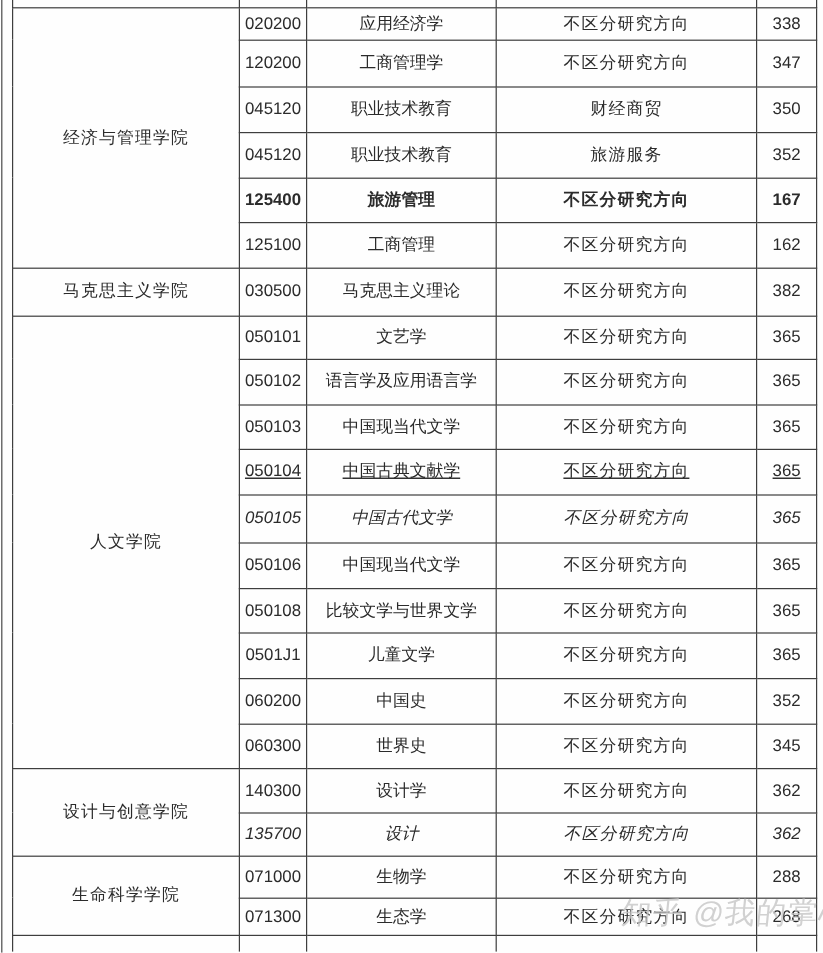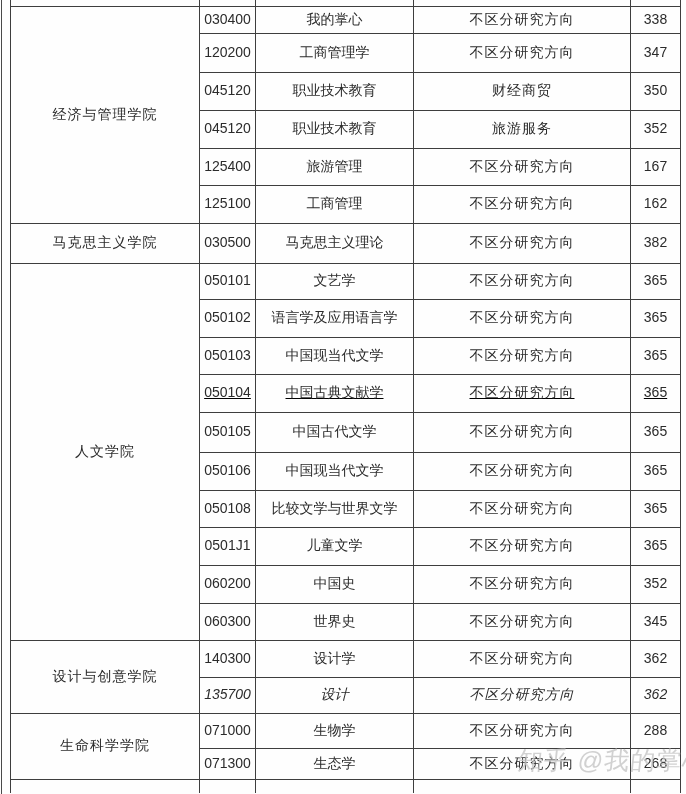--- a/index.html
+++ b/index.html
@@ -55,22 +55,22 @@
     <tbody>
         <tr class="sliver-top" style="height: 6px;">
           <td></td>
           <td></td>
           <td></td>
           <td></td>
           <td></td>
         </tr>
         <tr style="height: 27px;">
           <td rowspan="6" class="college-cell">经济与管理学院</td>
-          <td class="code-cell">030400</td>
-          <td class="major-cell">我的掌心</td>
+          <td class="code-cell">020200</td>
+          <td class="major-cell">应用经济学</td>
           <td class="direction-cell">不区分研究方向</td>
           <td class="score-cell">338</td>
         </tr>
         <tr style="height: 39px;">
           <td class="code-cell">120200</td>
           <td class="major-cell">工商管理学</td>
           <td class="direction-cell">不区分研究方向</td>
           <td class="score-cell">347</td>
         </tr>
         <tr style="height: 38px;">
@@ -78,21 +78,21 @@
           <td class="major-cell">职业技术教育</td>
           <td class="direction-cell">财经商贸</td>
           <td class="score-cell">350</td>
         </tr>
         <tr style="height: 38px;">
           <td class="code-cell">045120</td>
           <td class="major-cell">职业技术教育</td>
           <td class="direction-cell">旅游服务</td>
           <td class="score-cell">352</td>
         </tr>
-        <tr style="height: 37px;">
+        <tr style="height: 37px; font-weight: bold;">
           <td class="code-cell">125400</td>
           <td class="major-cell">旅游管理</td>
           <td class="direction-cell">不区分研究方向</td>
           <td class="score-cell">167</td>
         </tr>
         <tr style="height: 38px;">
           <td class="code-cell">125100</td>
           <td class="major-cell">工商管理</td>
           <td class="direction-cell">不区分研究方向</td>
           <td class="score-cell">162</td>
@@ -122,21 +122,21 @@
           <td class="major-cell">中国现当代文学</td>
           <td class="direction-cell">不区分研究方向</td>
           <td class="score-cell">365</td>
         </tr>
         <tr style="height: 38px; text-decoration: underline;">
           <td class="code-cell">050104</td>
           <td class="major-cell">中国古典文献学</td>
           <td class="direction-cell">不区分研究方向</td>
           <td class="score-cell">365</td>
         </tr>
-        <tr style="height: 40px;">
+        <tr style="height: 40px; font-style: italic;">
           <td class="code-cell">050105</td>
           <td class="major-cell">中国古代文学</td>
           <td class="direction-cell">不区分研究方向</td>
           <td class="score-cell">365</td>
         </tr>
         <tr style="height: 38px;">
           <td class="code-cell">050106</td>
           <td class="major-cell">中国现当代文学</td>
           <td class="direction-cell">不区分研究方向</td>
           <td class="score-cell">365</td>

